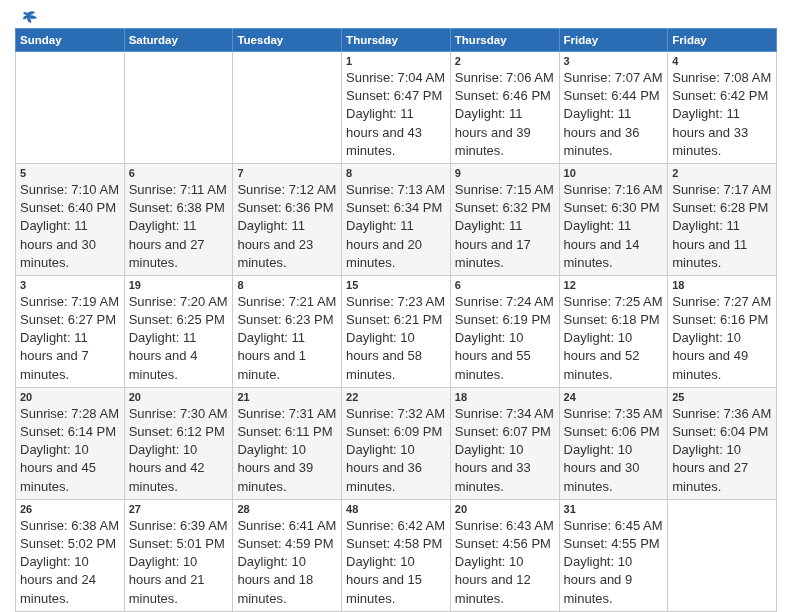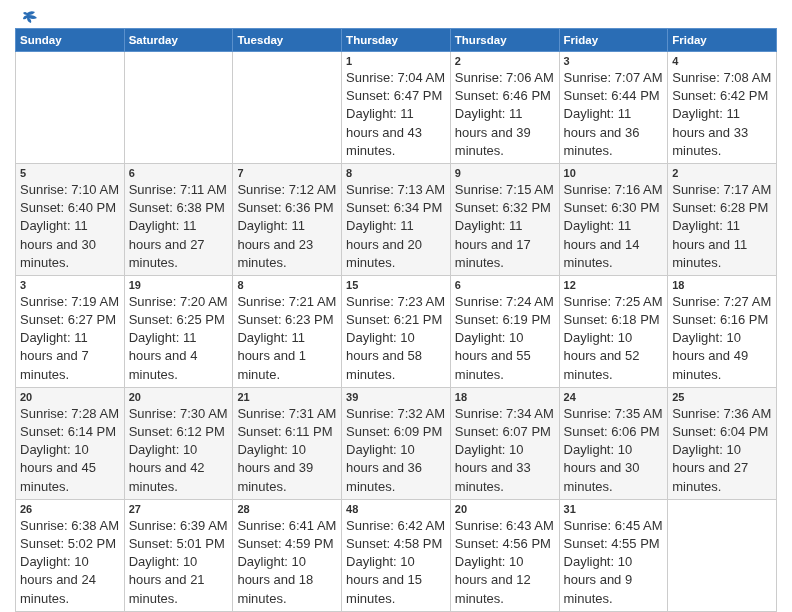--- a/index.html
+++ b/index.html
@@ -210,21 +210,21 @@
           </td>
           <td>
             <span class="day-number">20</span>
             <div class="day-info">Sunrise: 7:30 AM<br>Sunset: 6:12 PM<br>Daylight: 10 hours and 42 minutes.</div>
           </td>
           <td>
             <span class="day-number">21</span>
             <div class="day-info">Sunrise: 7:31 AM<br>Sunset: 6:11 PM<br>Daylight: 10 hours and 39 minutes.</div>
           </td>
           <td>
-            <span class="day-number">39</span>
+            <span class="day-number">22</span>
             <div class="day-info">Sunrise: 7:32 AM<br>Sunset: 6:09 PM<br>Daylight: 10 hours and 36 minutes.</div>
           </td>
           <td>
             <span class="day-number">18</span>
             <div class="day-info">Sunrise: 7:34 AM<br>Sunset: 6:07 PM<br>Daylight: 10 hours and 33 minutes.</div>
           </td>
           <td>
             <span class="day-number">24</span>
             <div class="day-info">Sunrise: 7:35 AM<br>Sunset: 6:06 PM<br>Daylight: 10 hours and 30 minutes.</div>
           </td>

